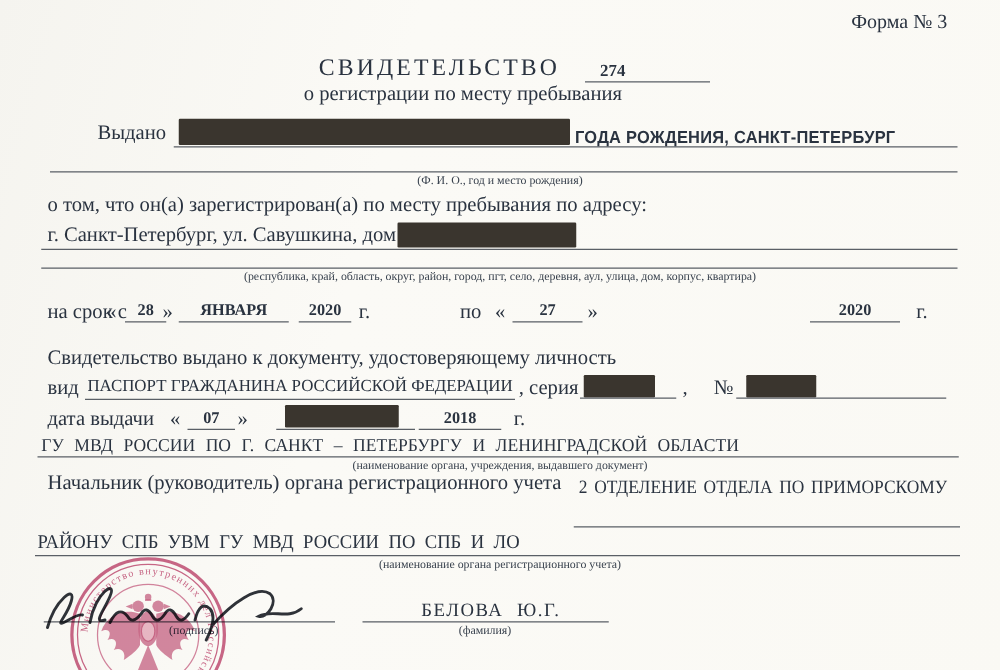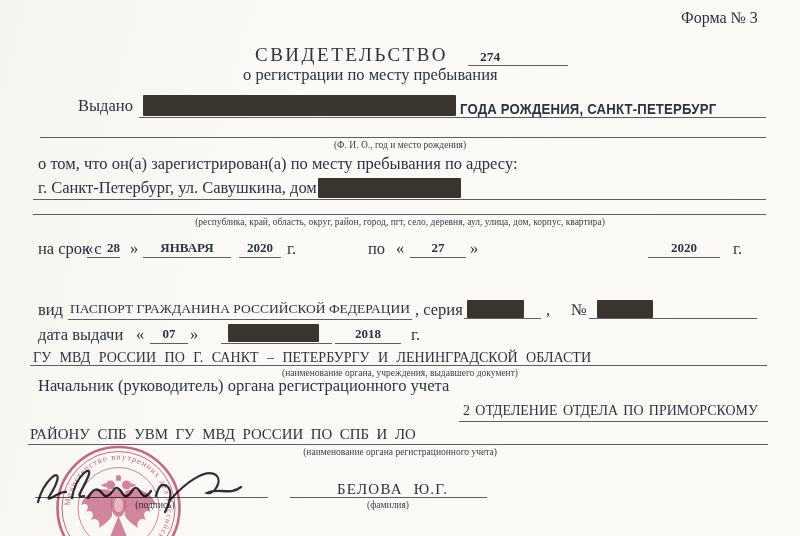--- a/index.html
+++ b/index.html
@@ -43,32 +43,33 @@
 
   <div class="t" style="left:38px;top:178px;">г. Санкт-Петербург, ул. Савушкина, дом</div>
   <div class="t" style="left:38px;top:154px;">о том, что он(а) зарегистрирован(а) по месту пребывания по адресу:</div>
   <div class="redact" style="left:318px;top:178px;width:143px;height:20px;"></div>
   <div class="rule" style="left:33px;top:199px;width:733px;"></div>
   <div class="rule" style="left:33px;top:214px;width:733px;"></div>
   <div class="cap-center" style="top:217px;">(республика, край, область, округ, район, город, пгт, село, деревня, аул, улица, дом, корпус, квартира)</div>
 
   <div class="t" style="left:38px;top:239px;">на срок с</div>
   <div class="t" style="left:85px;top:239px;">«</div>
-  <div class="blank" style="left:87px;top:237px;width:33px;height:17px;text-align:right;">28</div>
+  <div class="blank" style="left:100px;top:237px;width:33px;height:17px;">28</div>
   <div class="t" style="left:130px;top:239px;">»</div>
   <div class="blank" style="left:143px;top:237px;width:88px;height:17px;">ЯНВАРЯ</div>
   <div class="blank" style="left:239px;top:237px;width:42px;height:17px;">2020</div>
   <div class="t" style="left:287px;top:239px;">г.</div>
   <div class="t" style="left:368px;top:239px;">по</div>
   <div class="t" style="left:396px;top:239px;">«</div>
   <div class="blank" style="left:410px;top:237px;width:56px;height:17px;">27</div>
   <div class="t" style="left:470px;top:239px;">»</div>
   <div class="blank" style="left:648px;top:237px;width:72px;height:17px;">2020</div>
   <div class="t" style="left:733px;top:239px;">г.</div>
 
+  <div class="t" style="left:38px;top:276px;">Свидетельство выдано к документу, удостоверяющему личность</div>
   <div class="t" style="left:38px;top:300px;">вид</div>
   <div class="blank" style="left:68px;top:298px;width:344px;height:18px;font-weight:normal;font-size:13.5px;">ПАСПОРТ ГРАЖДАНИНА РОССИЙСКОЙ ФЕДЕРАЦИИ</div>
   <div class="t" style="left:415px;top:300px;">, серия</div>
   <div class="redact" style="left:467px;top:300px;width:57px;height:18px;"></div>
   <div class="rule" style="left:464px;top:318px;width:77px;"></div>
   <div class="t" style="left:546px;top:300px;">,</div>
   <div class="t" style="left:571px;top:300px;">№</div>
   <div class="redact" style="left:597px;top:300px;width:56px;height:18px;"></div>
   <div class="rule" style="left:589px;top:318px;width:168px;"></div>
 
@@ -79,21 +80,21 @@
   <div class="redact" style="left:228px;top:324px;width:91px;height:18px;"></div>
   <div class="rule" style="left:221px;top:343px;width:111px;"></div>
   <div class="blank" style="left:335px;top:323px;width:66px;height:17px;">2018</div>
   <div class="t" style="left:411px;top:325px;">г.</div>
 
   <div class="t" style="left:33px;top:349px;font-size:14.5px;word-spacing:5px;"><span class="caps" style="transform:scaleX(.97);">ГУ МВД РОССИИ ПО Г. САНКТ – ПЕТЕРБУРГУ И ЛЕНИНГРАДСКОЙ ОБЛАСТИ</span></div>
   <div class="rule" style="left:30px;top:365px;width:737px;"></div>
   <div class="cap-center" style="top:368px;">(наименование органа, учреждения, выдавшего документ)</div>
 
   <div class="t" style="left:38px;top:376px;">Начальник (руководитель) органа регистрационного учета</div>
-  <div class="t" style="left:463px;top:402px;font-size:15px;word-spacing:2px;"><span class="caps" style="transform:scaleX(.93);">2 ОТДЕЛЕНИЕ ОТДЕЛА ПО ПРИМОРСКОМУ</span></div>
+  <div class="t" style="left:463px;top:382px;font-size:15px;word-spacing:2px;"><span class="caps" style="transform:scaleX(.93);">2 ОТДЕЛЕНИЕ ОТДЕЛА ПО ПРИМОРСКОМУ</span></div>
   <div class="rule" style="left:459px;top:421px;width:309px;"></div>
   <div class="t" style="left:30px;top:425px;font-size:15.5px;word-spacing:4px;"><span class="caps" style="transform:scaleX(.96);">РАЙОНУ СПБ УВМ ГУ МВД РОССИИ ПО СПБ И ЛО</span></div>
   <div class="rule" style="left:28px;top:444px;width:740px;"></div>
   <div class="cap-center" style="top:447px;">(наименование органа регистрационного учета)</div>
 
   <div class="rule" style="left:35px;top:497px;width:233px;"></div>
   <div class="cap" style="left:105px;top:500px;width:100px;text-align:center;">(подпись)</div>
   <div class="t" style="left:337px;top:481px;font-size:15px;letter-spacing:1.2px;word-spacing:6px;">БЕЛОВА Ю.Г.</div>
   <div class="rule" style="left:290px;top:497px;width:197px;"></div>
   <div class="cap" style="left:338px;top:500px;width:100px;text-align:center;">(фамилия)</div>

